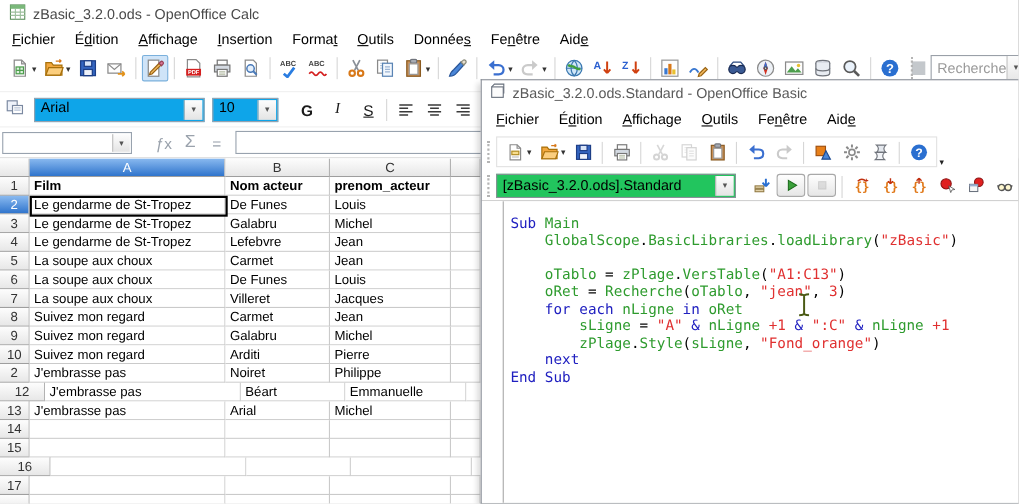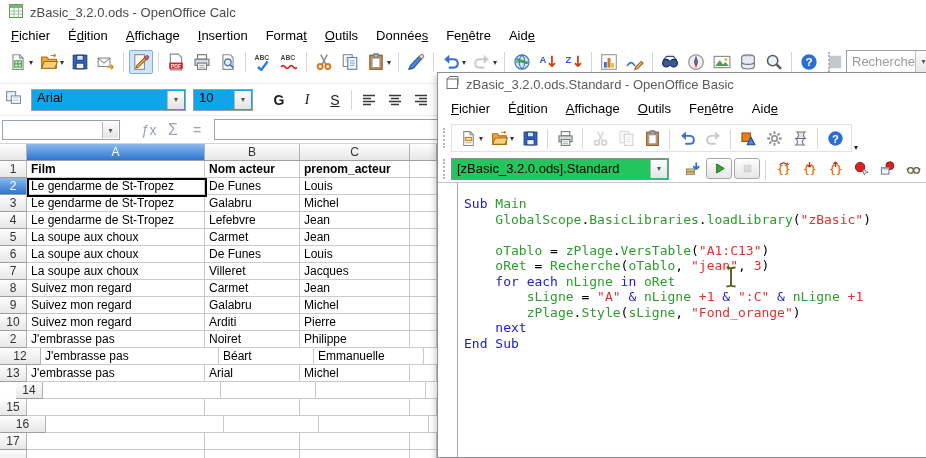--- a/index.html
+++ b/index.html
@@ -543,21 +543,21 @@
         <div class="gcell" style="width: 27px;"></div>
       </div>
       <div class="grow">
         <div class="rhead" style="width: 27px;">13</div>
         <div class="gcell" style="width: 178px;">J'embrasse pas</div>
         <div class="gcell" style="width: 95px;">Arial</div>
         <div class="gcell" style="width: 110px;">Michel</div>
         <div class="gcell" style="width: 27px;"></div>
       </div>
       <div class="grow">
-        <div class="rhead" style="width: 27px; margin-left: 16px;">14</div>
+        <div class="rhead" style="width: 27px;">14</div>
         <div class="gcell" style="width: 178px;"></div>
         <div class="gcell" style="width: 95px;"></div>
         <div class="gcell" style="width: 110px;"></div>
         <div class="gcell" style="width: 27px;"></div>
       </div>
       <div class="grow">
         <div class="rhead" style="width: 27px;">15</div>
         <div class="gcell" style="width: 178px;"></div>
         <div class="gcell" style="width: 95px;"></div>
         <div class="gcell" style="width: 110px;"></div>

